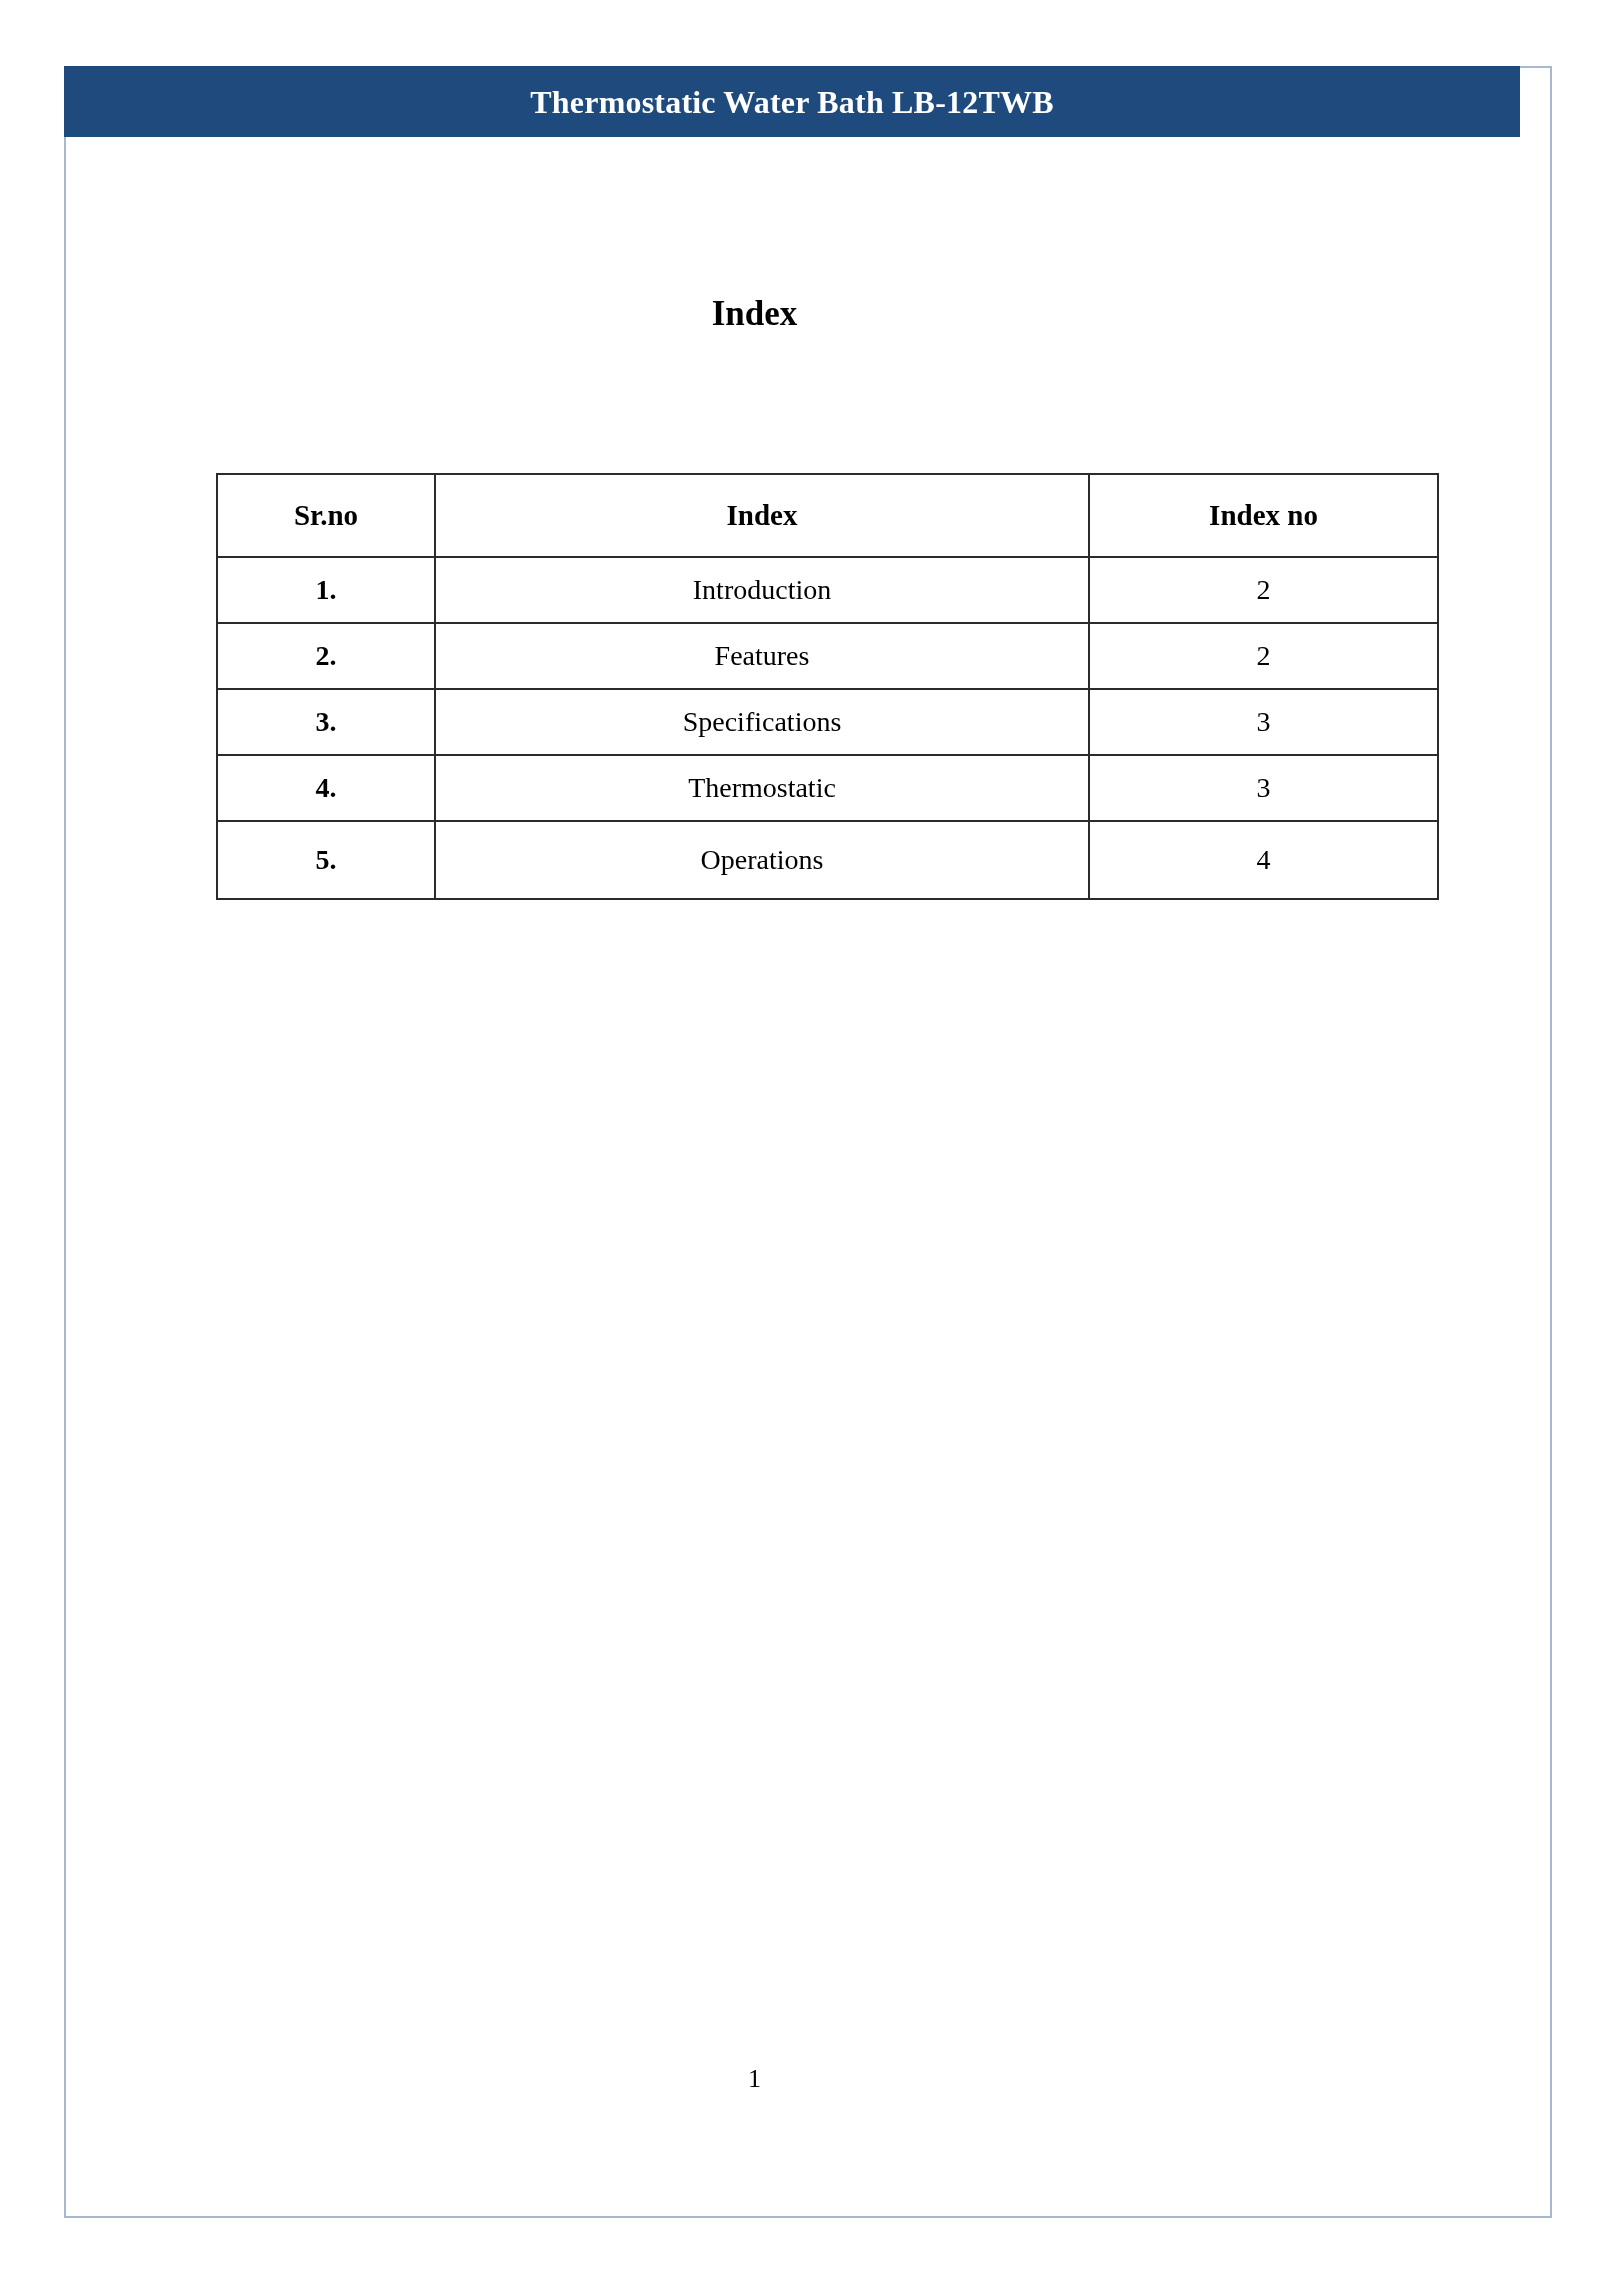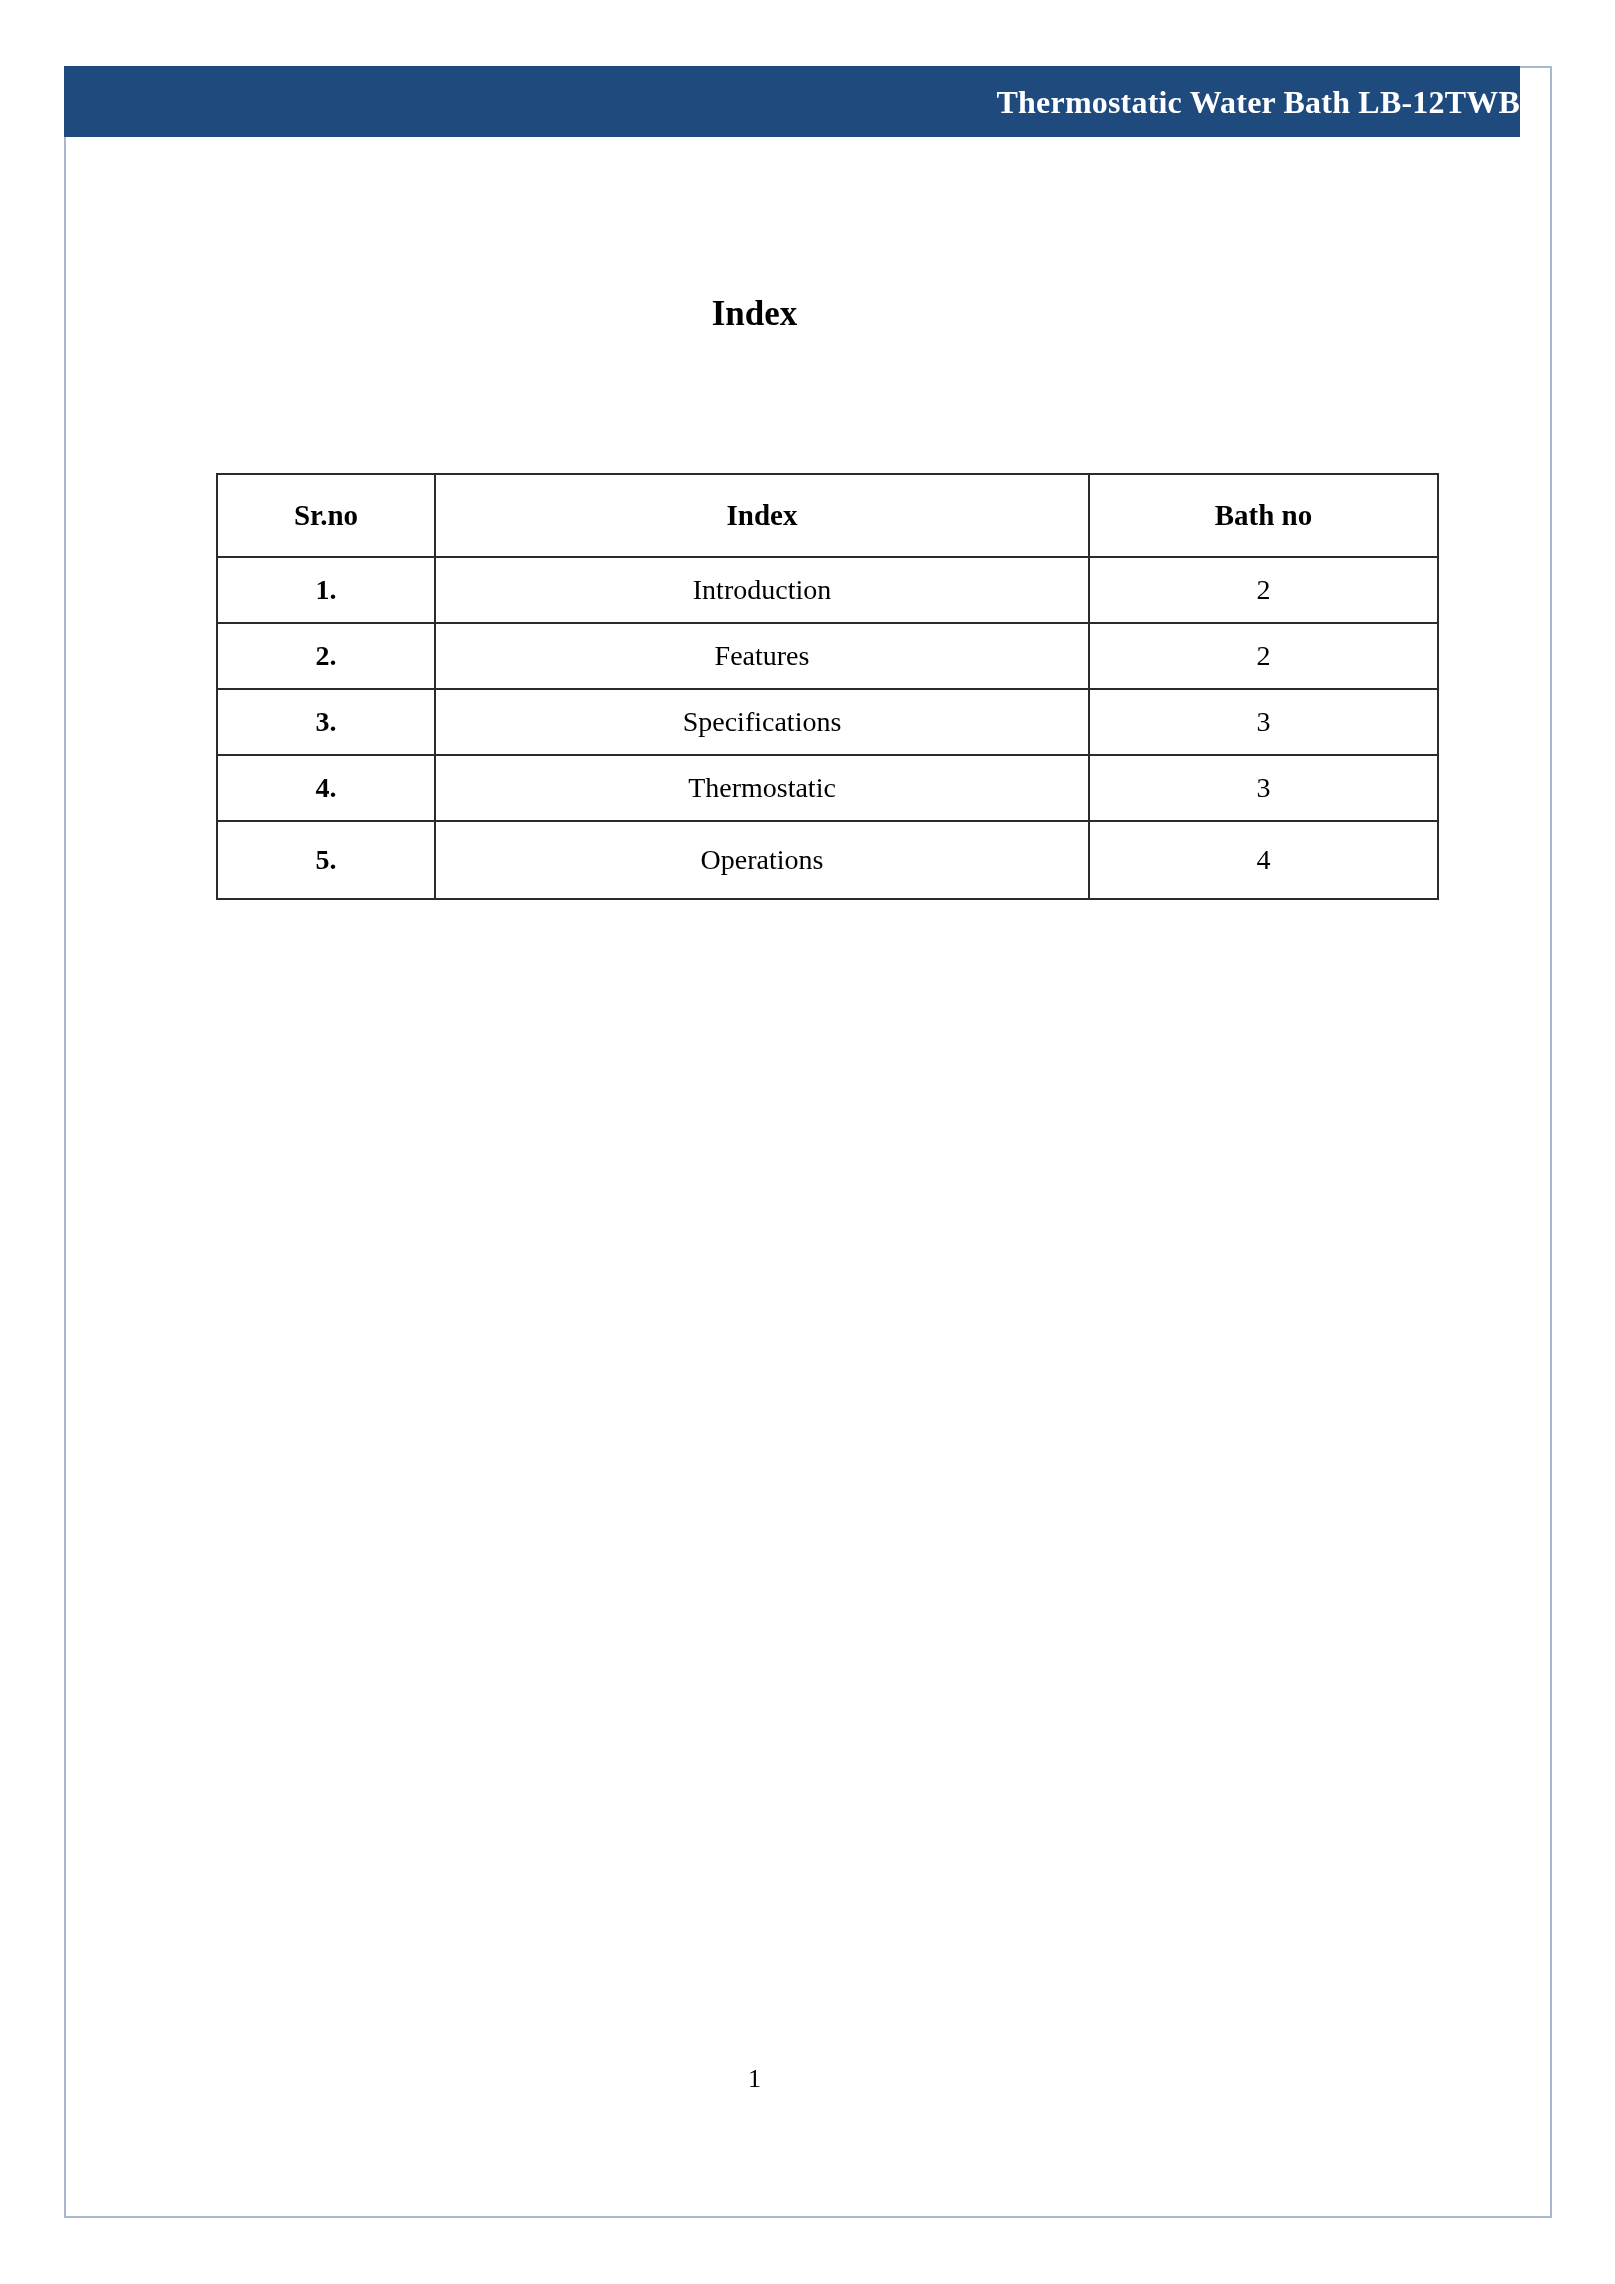--- a/index.html
+++ b/index.html
@@ -32,21 +32,21 @@
   .doc-header-band {
     position: absolute;
     left: 64px;
     top: 66px;
     width: 1456px;
     height: 71px;
     background: #1E4A7D;
     box-sizing: border-box;
     display: flex;
     align-items: center;
-    justify-content: flex-end;
+    justify-content: center;
   }
   .doc-header-title {
     color: #ffffff;
     font-size: 32px;
     font-weight: bold;
     letter-spacing: 0.2px;
     line-height: 1;
     white-space: nowrap;
   }
 
@@ -135,21 +135,21 @@
   <table class="index-table">
     <colgroup>
       <col class="c-sr">
       <col class="c-ttl">
       <col class="c-pg">
     </colgroup>
     <thead>
       <tr>
         <th>Sr.no</th>
         <th>Index</th>
-        <th>Bath no</th>
+        <th>Index no</th>
       </tr>
     </thead>
     <tbody>
       <tr>
         <td class="cell-sr">1.</td>
         <td class="cell-ttl">Introduction</td>
         <td class="cell-pg">2</td>
       </tr>
       <tr>
         <td class="cell-sr">2.</td>

